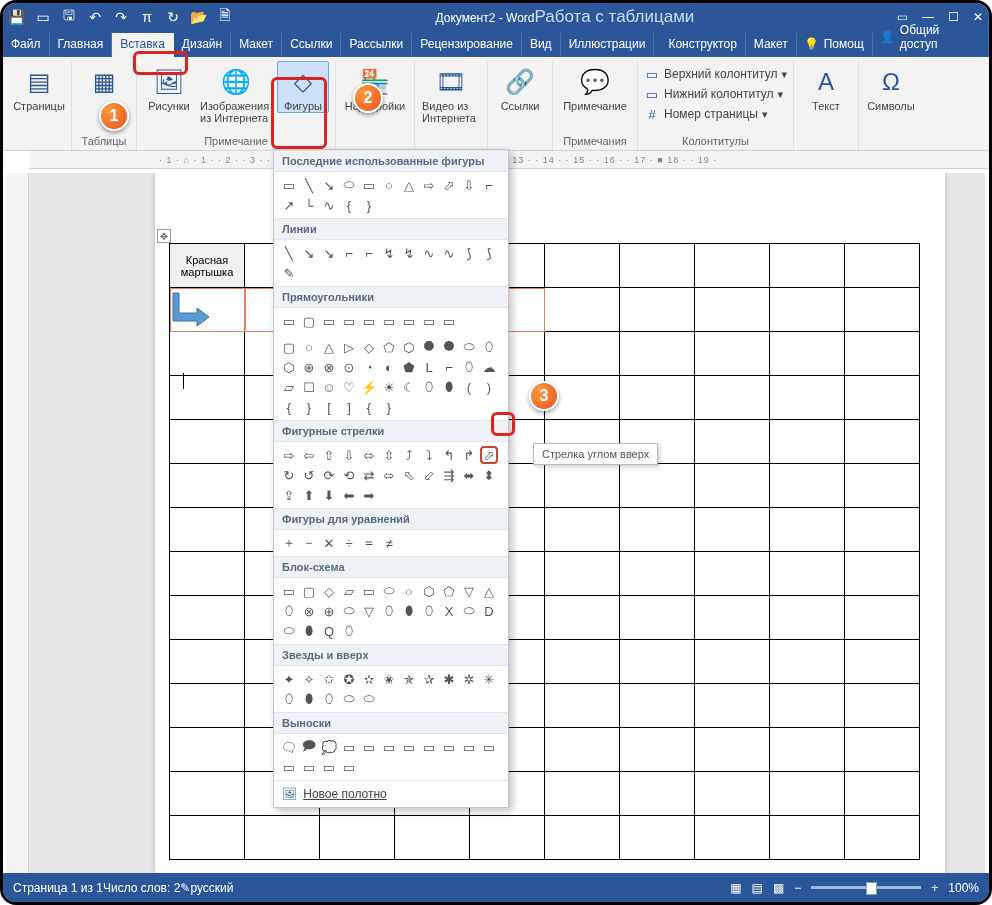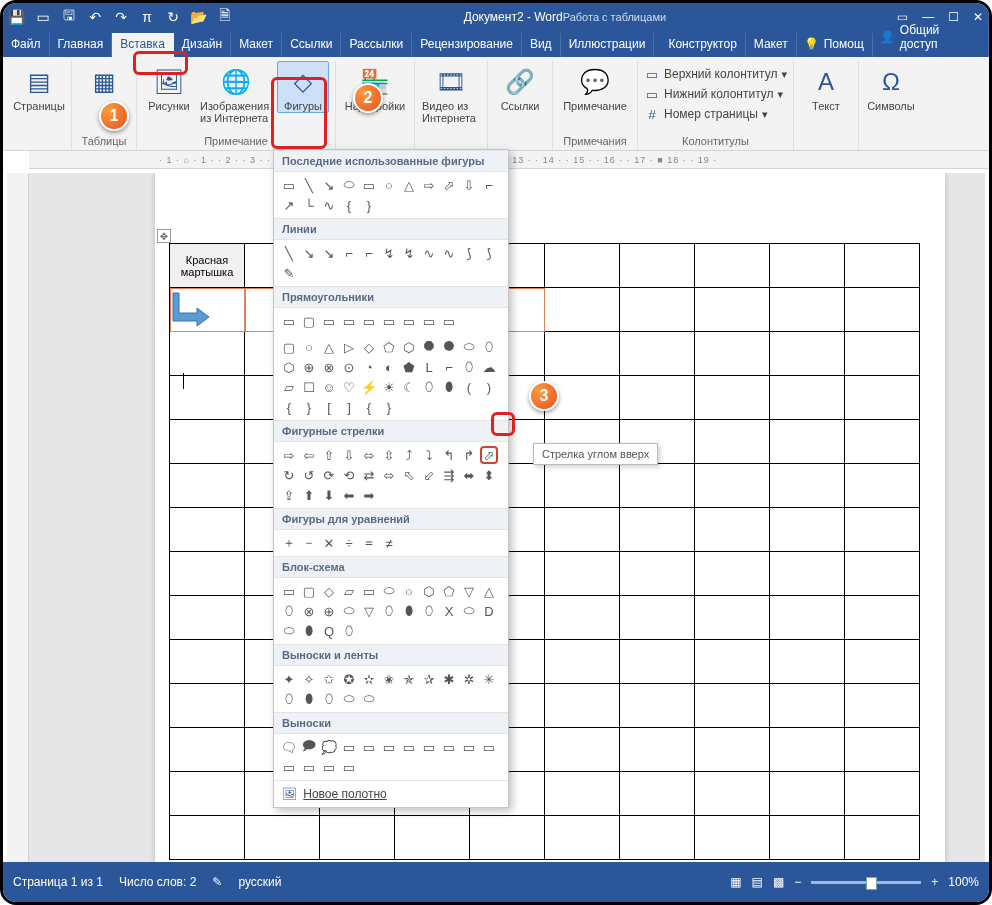--- a/index.html
+++ b/index.html
@@ -1,21 +1,21 @@
 <!DOCTYPE html>
 <html><head>
 <meta charset="utf-8">
 <style>
 *{margin:0;padding:0;box-sizing:border-box;font-family:"Segoe UI",Tahoma,sans-serif;font-size:12px;user-select:none}
 body{background:#fff;width:992px;height:905px;overflow:hidden;border:3px solid #000;border-radius:16px;position:relative}
 .titlebar{height:28px;background:linear-gradient(#2b579a,#2b579a);display:flex;align-items:center;color:#fff;padding:0 6px}
 .qat{display:flex;gap:10px;align-items:center}
 .qat-btn{width:16px;height:16px;display:flex;align-items:center;justify-content:center;color:#fff;font-size:14px}
 .title-center{flex:1;text-align:center;font-size:12px}
-.table-tools{font-size:11px;color:#cde;}
+.table-tools{font-size:17px;color:#cde;}
 .win-btns{display:flex;gap:14px;font-size:13px}
 .tabs{height:26px;background:#2b579a;display:flex;align-items:flex-end;color:#fff;padding:0 0}
 .tab{padding:4px 8px 6px;font-size:12px;cursor:pointer;border-right:1px solid rgba(255,255,255,.15)}
 .tab.active{background:#f3f3f3;color:#2b579a}
 .tab.help{margin-left:auto;display:flex;align-items:center;gap:4px}
 .tab.share{display:flex;align-items:center;gap:4px}
 .ribbon{height:94px;background:#f3f3f3;border-bottom:1px solid #d4d4d4;display:flex;padding:4px 4px 0;position:relative}
 .group{display:flex;flex-direction:column;align-items:center;border-right:1px solid #e1e1e1;padding:0 6px}
 .group-body{flex:1;display:flex;align-items:flex-start;gap:4px}
 .group-label{font-size:11px;color:#666;padding:2px 0 3px;text-align:left}
@@ -35,21 +35,21 @@
 .move-handle{position:absolute;top:56px;left:2px;width:14px;height:14px;border:1px solid #999;background:#fff;display:flex;align-items:center;justify-content:center;font-size:10px;color:#666}
 .bent-arrow{position:absolute;top:118px;left:16px;width:40px;height:36px}
 .cursor-blink{position:absolute;top:200px;left:28px;width:1px;height:16px;background:#000}
 .shapes-menu{position:absolute;top:146px;left:270px;width:236px;background:#fff;border:1px solid #c6c6c6;box-shadow:3px 3px 8px rgba(0,0,0,.25);z-index:50}
 .sm-head{background:#eef1f5;font-weight:bold;font-size:11px;color:#5a6a85;padding:4px 8px;border-top:1px solid #e4e4e4;border-bottom:1px solid #e4e4e4}
 .sm-row{display:flex;flex-wrap:wrap;padding:4px 6px;gap:2px}
 .shape{width:18px;height:18px;border:1px solid transparent;display:flex;align-items:center;justify-content:center;font-size:13px;color:#555;cursor:pointer}
 .shape.sel{border:2px solid #c43;border-radius:4px}
 .sm-footer{padding:6px 8px;border-top:1px solid #e4e4e4;display:flex;align-items:center;gap:6px;font-size:12px;color:#444}
 .tooltip{position:absolute;top:440px;left:530px;background:#fff;border:1px solid #bbb;padding:4px 8px;font-size:11px;color:#555;box-shadow:2px 2px 5px rgba(0,0,0,.2);z-index:60}
-.status{position:absolute;bottom:0;left:0;right:0;height:40px;background:#2b579a;color:#fff;display:flex;align-items:center;padding:0 10px;font-size:11px;gap:16px}
+.status{position:absolute;bottom:0;left:0;right:0;height:29px;background:#2b579a;color:#fff;display:flex;align-items:center;padding:0 10px;font-size:11px;}
 .status-right{margin-left:auto;display:flex;align-items:center;gap:10px}
 .zoom-slider{width:110px;height:3px;background:#9bb8dd;position:relative}
 .zoom-slider::after{content:"";position:absolute;left:50%;top:-4px;width:9px;height:11px;background:#fff;border:1px solid #7aa}
 .callout{position:absolute;width:30px;height:30px;border-radius:50%;background:radial-gradient(circle at 30% 30%,#ff9a3c,#e6521f);border:2px solid #fff;box-shadow:0 2px 4px rgba(0,0,0,.4);color:#fff;font-weight:bold;font-size:16px;display:flex;align-items:center;justify-content:center;z-index:100}
 .hl{position:absolute;border:3px solid #d22;border-radius:6px;z-index:90;pointer-events:none}
 </style>
 </head>
 <body>
 
 <div class="titlebar">
@@ -532,21 +532,21 @@
       <span class="shape">⬮</span>
       <span class="shape">⬯</span>
       <span class="shape">X</span>
       <span class="shape">⬭</span>
       <span class="shape">D</span>
   <span class="shape">⬭</span>
       <span class="shape">⬮</span>
       <span class="shape">Q</span>
       <span class="shape">⬯</span>
     </div>
-  <div class="sm-head">Выноски и ленты</div>
+  <div class="sm-head">Звезды и вверх</div>
   <div class="sm-row">
       <span class="shape">✦</span>
       <span class="shape">✧</span>
       <span class="shape">✩</span>
       <span class="shape">✪</span>
       <span class="shape">✫</span>
       <span class="shape">✬</span>
       <span class="shape">✯</span>
       <span class="shape">✰</span>
       <span class="shape">✱</span>

